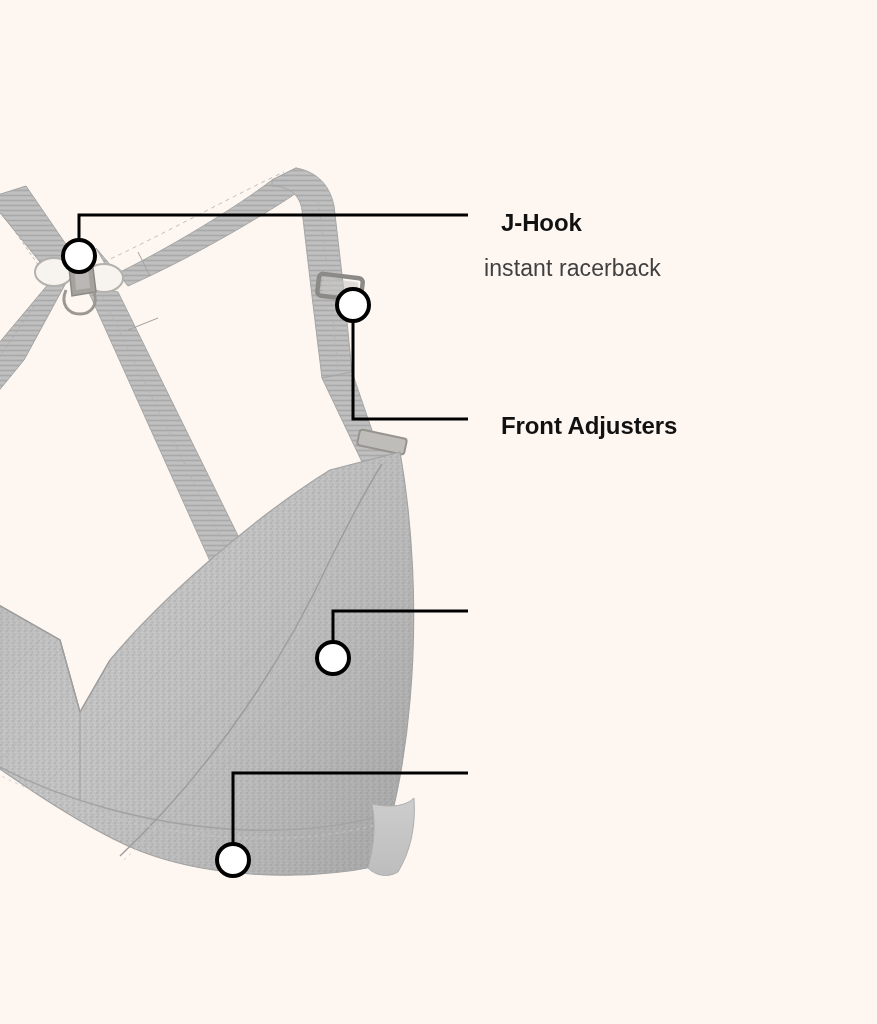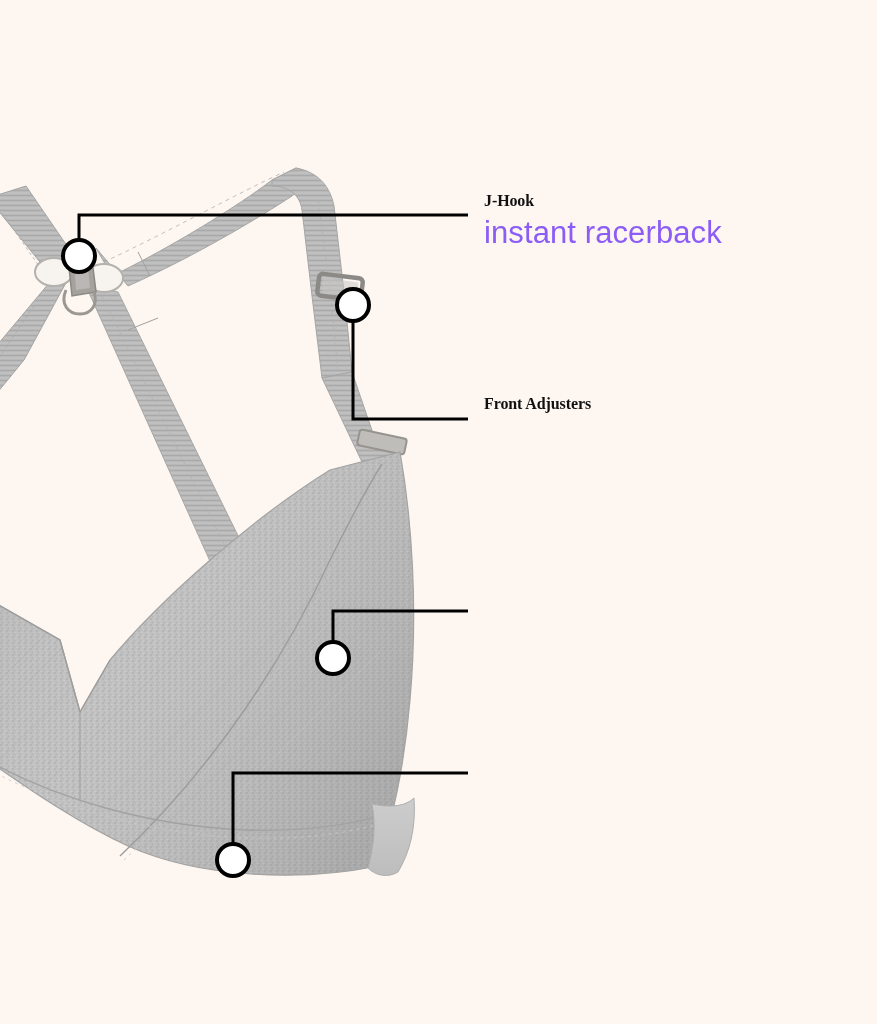--- a/index.html
+++ b/index.html
@@ -24,33 +24,32 @@
     left: 0;
     top: 0;
     width: 877px;
     height: 1024px;
   }
   .callout {
     position: absolute;
     left: 484px;
   }
   .callout-title {
-    font-size: 16px;
+    font-size: 24px;
     font-weight: 700;
     color: #111111;
     letter-spacing: -0.1px;
     line-height: 1.16;
     white-space: pre-line;
-    margin: 0;
-    font-family: Liberation Serif, serif;
+    margin: 17px;
   }
   .callout-sub {
-    font-size: 31px;
+    font-size: 23px;
     font-weight: 400;
-    color: #8b5cf6;
+    color: #404040;
     line-height: 1.3;
     margin: 2px 0 0 0;
     letter-spacing: 0.1px;
   }
   #c-jhook   { top: 192px; }
   #c-front   { top: 395px; }
   #c-modal   { top: 566px; }
   #c-wire    { top: 756px; }
 </style>
 </head>

